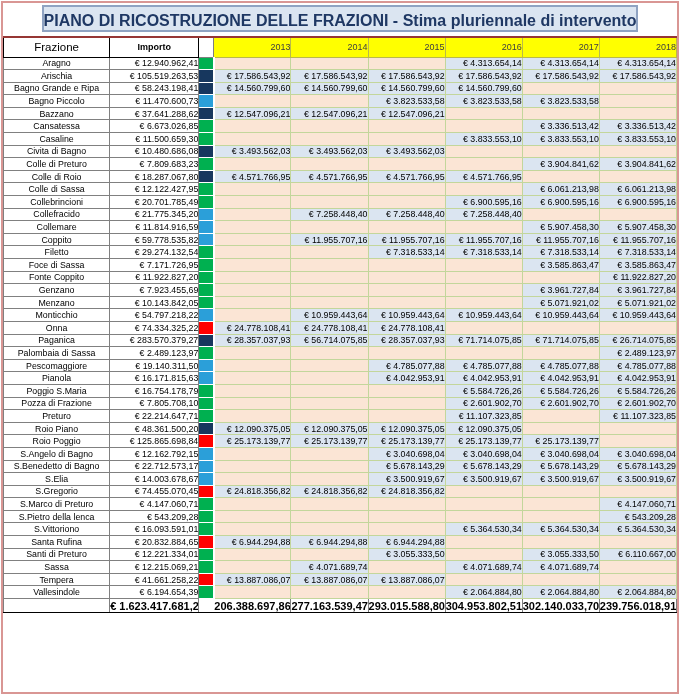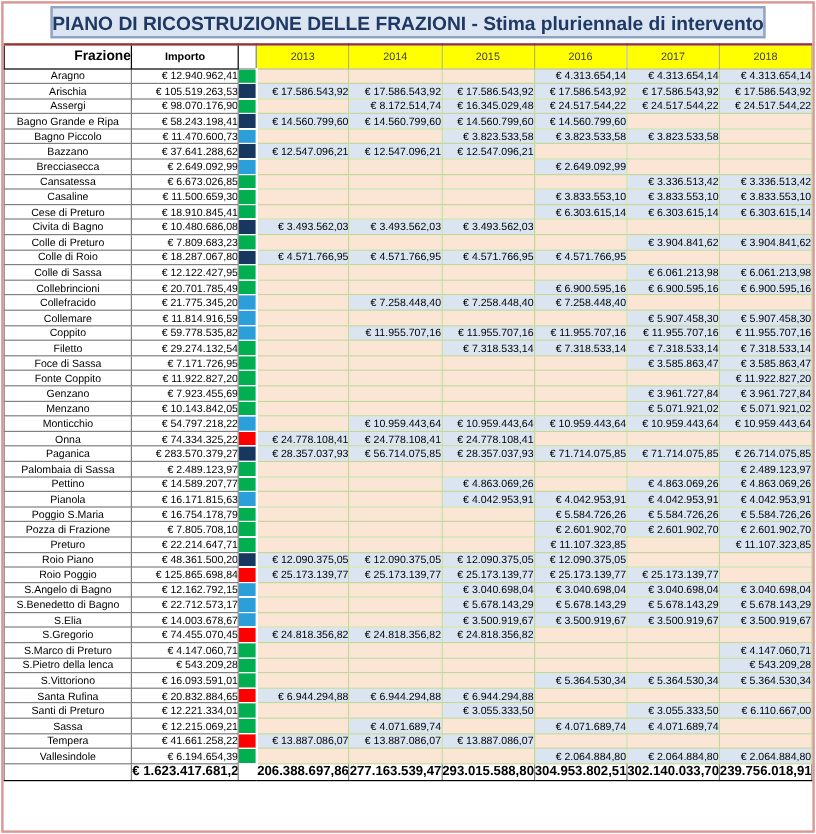--- a/index.html
+++ b/index.html
@@ -20,24 +20,24 @@
     width:674px;margin:4px 0 0 3px;
     border-top:2px solid #963634;
   }
   table.grid th,table.grid td{
     overflow:hidden;white-space:nowrap;padding:0;vertical-align:middle;
     box-sizing:border-box;
   }
   thead tr{height:20px;}
   tbody tr{height:12.6px;}
   tbody tr.trow-total{height:14px;}
-  .h-name{border:1px solid #000;background:#fff;font-weight:bold;font-size:11.5px;text-align:right;}
+  .h-name{border:1px solid #000;background:#fff;font-weight:normal;font-size:11.5px;text-align:center;}
   .h-imp {border:1px solid #000;background:#fff;font-weight:bold;font-size:9px;text-align:center;}
   .h-chip{border:1px solid #7f7f7f;background:#fff;}
-  .h-year{background:#ffff00;border:1px solid #b9b94a;color:#404040;font-weight:400;font-size:9px;text-align:center;}
+  .h-year{background:#ffff00;border:1px solid #b9b94a;color:#404040;font-weight:400;font-size:9px;text-align:right;}
   td.name{border:1px solid #808080;font-size:8.8px;text-align:center;padding-left:3px;background:#fff;}
   td.imp {border:1px solid #808080;font-size:8.8px;text-align:right;padding-right:3px;background:#fff;}
   td.chip{border:1px solid #fff;border-right:2px solid #fff;background:#fff;}
   td.val {border:1px solid #c3d69b;font-size:8.8px;text-align:right;padding-right:3px;}
   td.val.filled{background:#dbe5f1;}
   td.val.empty {background:#fbe5d5;}
   tr.trow-total td{background:#fff;font-weight:bold;font-size:11px;border:1px solid #7f7f7f;border-bottom:1px solid #000;}
   tr.trow-total td.chip{border:1px solid #fff;border-bottom:1px solid #000;}
   tr.trow-total td.val{text-align:right;padding-right:3px;}
 </style>
@@ -92,31 +92,20 @@
         <td class="imp">€ 105.519.263,53</td>
         <td class="chip" style="background: rgb(23, 55, 94);"></td>
         <td class="val filled">€ 17.586.543,92</td>
         <td class="val filled">€ 17.586.543,92</td>
         <td class="val filled">€ 17.586.543,92</td>
         <td class="val filled">€ 17.586.543,92</td>
         <td class="val filled">€ 17.586.543,92</td>
         <td class="val filled">€ 17.586.543,92</td>
       </tr>
       <tr>
-        <td class="name">Assergi</td>
-        <td class="imp">€ 98.070.176,90</td>
-        <td class="chip" style="background: rgb(0, 176, 80);"></td>
-        <td class="val empty"></td>
-        <td class="val filled">€ 8.172.514,74</td>
-        <td class="val filled">€ 16.345.029,48</td>
-        <td class="val filled">€ 24.517.544,22</td>
-        <td class="val filled">€ 24.517.544,22</td>
-        <td class="val filled">€ 24.517.544,22</td>
-      </tr>
-      <tr>
         <td class="name">Bagno Grande e Ripa</td>
         <td class="imp">€ 58.243.198,41</td>
         <td class="chip" style="background: rgb(23, 55, 94);"></td>
         <td class="val filled">€ 14.560.799,60</td>
         <td class="val filled">€ 14.560.799,60</td>
         <td class="val filled">€ 14.560.799,60</td>
         <td class="val filled">€ 14.560.799,60</td>
         <td class="val empty"></td>
         <td class="val empty"></td>
       </tr>
@@ -136,62 +125,40 @@
         <td class="imp">€ 37.641.288,62</td>
         <td class="chip" style="background: rgb(23, 55, 94);"></td>
         <td class="val filled">€ 12.547.096,21</td>
         <td class="val filled">€ 12.547.096,21</td>
         <td class="val filled">€ 12.547.096,21</td>
         <td class="val empty"></td>
         <td class="val empty"></td>
         <td class="val empty"></td>
       </tr>
       <tr>
-        <td class="name">Brecciasecca</td>
-        <td class="imp">€ 2.649.092,99</td>
-        <td class="chip" style="background: rgb(43, 159, 217);"></td>
-        <td class="val empty"></td>
-        <td class="val empty"></td>
-        <td class="val empty"></td>
-        <td class="val filled">€ 2.649.092,99</td>
-        <td class="val empty"></td>
-        <td class="val empty"></td>
-      </tr>
-      <tr>
         <td class="name">Cansatessa</td>
         <td class="imp">€ 6.673.026,85</td>
         <td class="chip" style="background: rgb(0, 176, 80);"></td>
         <td class="val empty"></td>
         <td class="val empty"></td>
         <td class="val empty"></td>
         <td class="val empty"></td>
         <td class="val filled">€ 3.336.513,42</td>
         <td class="val filled">€ 3.336.513,42</td>
       </tr>
       <tr>
         <td class="name">Casaline</td>
         <td class="imp">€ 11.500.659,30</td>
         <td class="chip" style="background: rgb(0, 176, 80);"></td>
         <td class="val empty"></td>
         <td class="val empty"></td>
         <td class="val empty"></td>
         <td class="val filled">€ 3.833.553,10</td>
         <td class="val filled">€ 3.833.553,10</td>
         <td class="val filled">€ 3.833.553,10</td>
-      </tr>
-      <tr>
-        <td class="name">Cese di Preturo</td>
-        <td class="imp">€ 18.910.845,41</td>
-        <td class="chip" style="background: rgb(0, 176, 80);"></td>
-        <td class="val empty"></td>
-        <td class="val empty"></td>
-        <td class="val empty"></td>
-        <td class="val filled">€ 6.303.615,14</td>
-        <td class="val filled">€ 6.303.615,14</td>
-        <td class="val filled">€ 6.303.615,14</td>
       </tr>
       <tr>
         <td class="name">Civita di Bagno</td>
         <td class="imp">€ 10.480.686,08</td>
         <td class="chip" style="background: rgb(23, 55, 94);"></td>
         <td class="val filled">€ 3.493.562,03</td>
         <td class="val filled">€ 3.493.562,03</td>
         <td class="val filled">€ 3.493.562,03</td>
         <td class="val empty"></td>
         <td class="val empty"></td>
@@ -367,29 +334,29 @@
         <td class="imp">€ 2.489.123,97</td>
         <td class="chip" style="background: rgb(0, 176, 80);"></td>
         <td class="val empty"></td>
         <td class="val empty"></td>
         <td class="val empty"></td>
         <td class="val empty"></td>
         <td class="val empty"></td>
         <td class="val filled">€ 2.489.123,97</td>
       </tr>
       <tr>
-        <td class="name">Pettino</td>
-        <td class="imp">€ 14.589.207,77</td>
-        <td class="chip" style="background: rgb(0, 176, 80);"></td>
-        <td class="val empty"></td>
-        <td class="val empty"></td>
-        <td class="val filled">€ 4.863.069,26</td>
-        <td class="val empty"></td>
-        <td class="val filled">€ 4.863.069,26</td>
-        <td class="val filled">€ 4.863.069,26</td>
+        <td class="name">Pescomaggiore</td>
+        <td class="imp">€ 19.140.311,50</td>
+        <td class="chip" style="background: rgb(43, 159, 217);"></td>
+        <td class="val empty"></td>
+        <td class="val empty"></td>
+        <td class="val filled">€ 4.785.077,88</td>
+        <td class="val filled">€ 4.785.077,88</td>
+        <td class="val filled">€ 4.785.077,88</td>
+        <td class="val filled">€ 4.785.077,88</td>
       </tr>
       <tr>
         <td class="name">Pianola</td>
         <td class="imp">€ 16.171.815,63</td>
         <td class="chip" style="background: rgb(43, 159, 217);"></td>
         <td class="val empty"></td>
         <td class="val empty"></td>
         <td class="val filled">€ 4.042.953,91</td>
         <td class="val filled">€ 4.042.953,91</td>
         <td class="val filled">€ 4.042.953,91</td>

